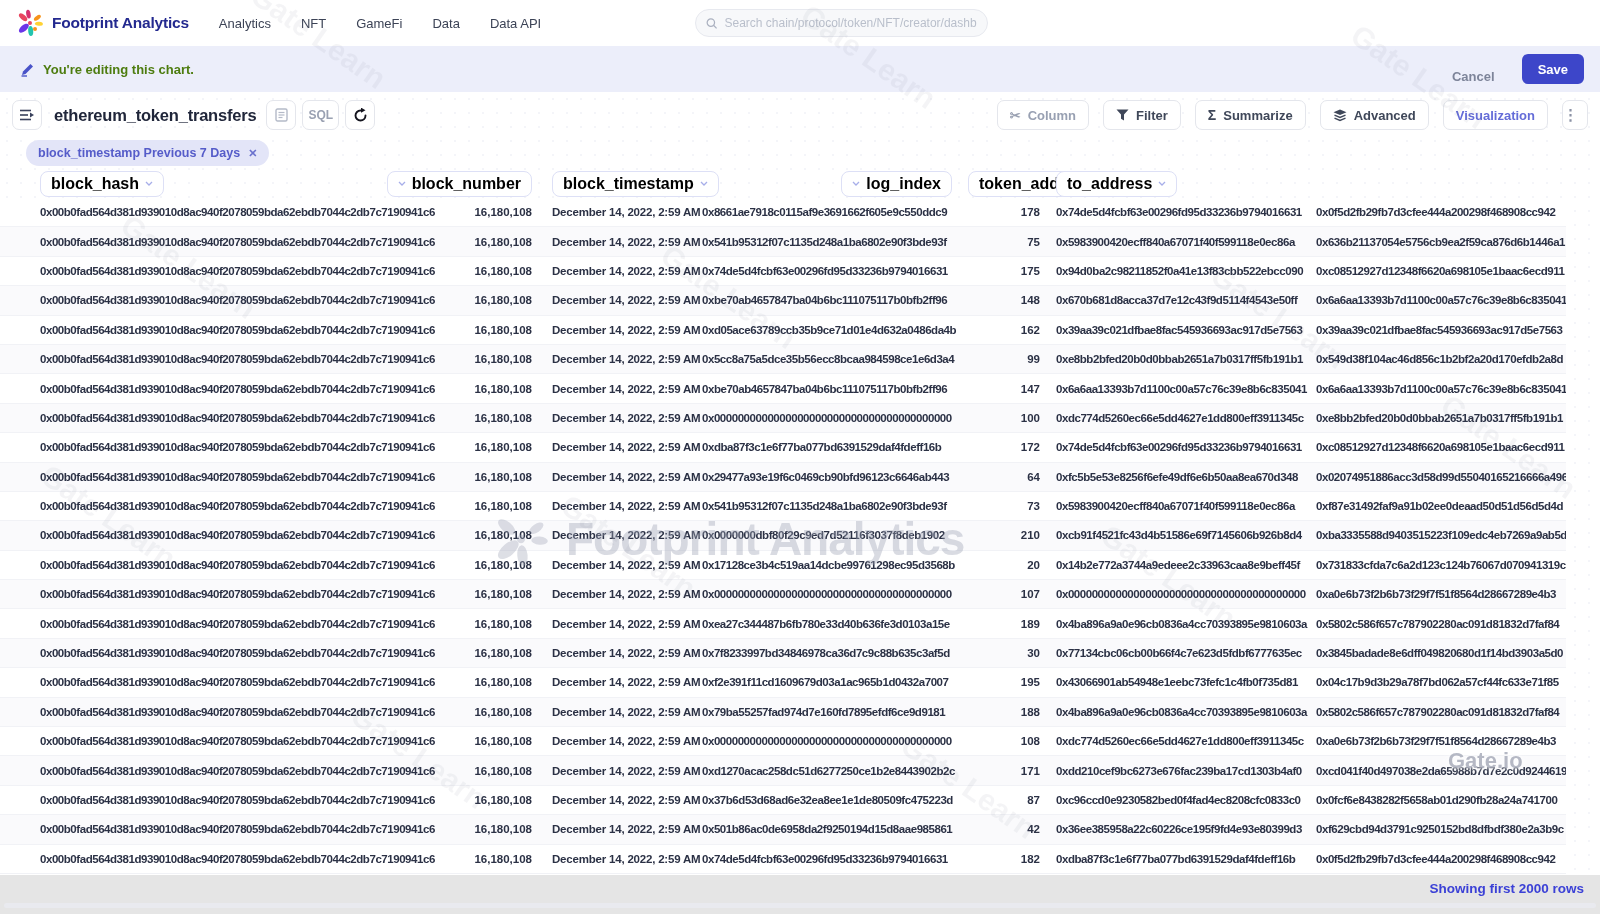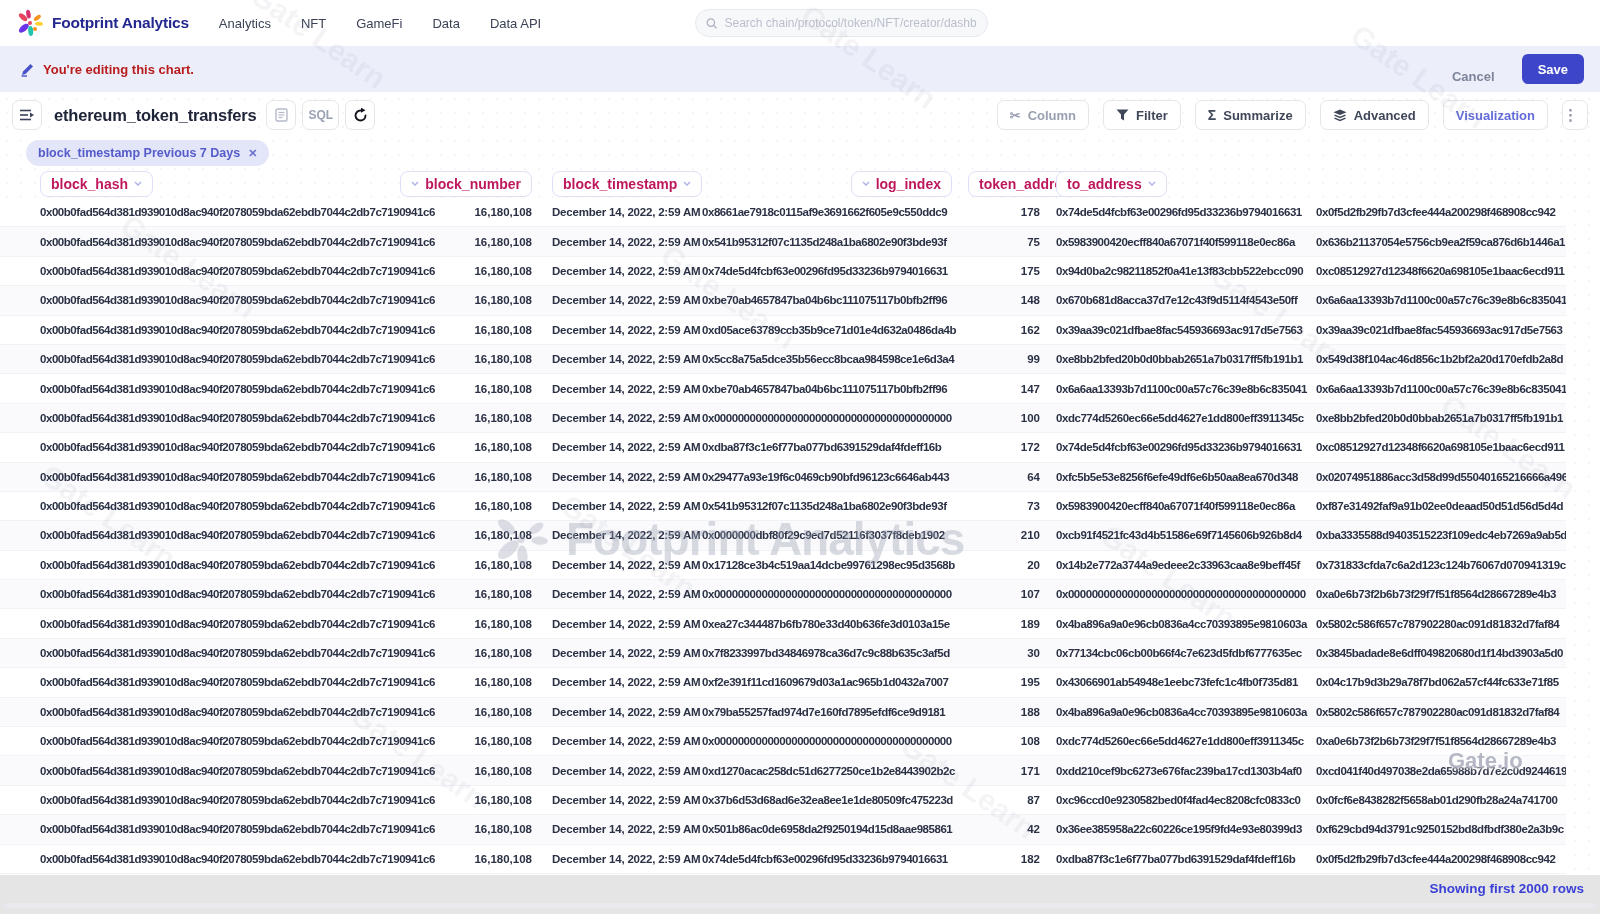--- a/index.html
+++ b/index.html
@@ -21,21 +21,21 @@
   .create-btn { background:#3d46c9; color:#fff; border:none; border-radius:6px; height:30px; padding:0 12px;
     font-size:13px; font-weight:600; display:flex; align-items:center; gap:5px; cursor:pointer; margin-left:8px;
     font-family:"Liberation Sans",sans-serif; }
   .avatar { width:30px; height:30px; border-radius:50%; background:#3d46c9; color:#fff; font-size:12px;
     font-weight:700; display:flex; align-items:center; justify-content:center; cursor:pointer; }
 
   
   .banner { position:absolute; left:0; top:46px; width:1600px; height:46px; background:#eceefa;
     display:flex; align-items:center; z-index:9; }
   .banner-left { display:flex; align-items:center; gap:8px; margin-left:20px; }
-  .banner-msg { font-size:13px; font-weight:700; color:#b91c1c; }
+  .banner-msg { font-size:13px; font-weight:700; color:#4d7c0f; }
   .banner-right { position:absolute; right:16px; display:flex; align-items:flex-end; gap:27px; }
   .cancel-link { font-size:13px; font-weight:600; color:#7d8499; cursor:pointer; }
   .save-btn { background:#3d46c9; color:#fff; border:none; border-radius:6px; height:30px; padding:0 16px;
     font-size:13px; font-weight:700; cursor:pointer; font-family:"Liberation Sans",sans-serif; }
 
   
   .main { position:absolute; left:0; top:92px; width:1600px; height:822px; background:#fff; }
   .main::before { content:""; position:absolute; inset:0;
     background-image:radial-gradient(circle, #e7e9f1 1px, transparent 1px);
     background-size:14px 14px; opacity:.45; }
@@ -61,21 +61,21 @@
     font-size:12.5px; font-weight:700; color:#555cc9; cursor:pointer; }
   .chip .x { font-size:11px; color:#6a71cd; cursor:pointer; }
 
   
   .grid7 { display:grid; grid-template-columns:396px 116px 150px 266px 88px 260px 250px; }
   .header-row { position:absolute; left:40px; top:78px; width:1526px; height:27px; align-items:center; }
   .hcell { display:flex; }
   .hcell.right { justify-content:flex-end; padding-right:20px; }
   .hcell.right5 { justify-content:flex-end; padding-right:16px; }
   .hpill { display:inline-flex; align-items:center; gap:6px; height:26px; padding:0 10px; background:#fff;
-    border:1.5px solid #dde0f6; border-radius:8px; font-size:14px; font-weight:700; color:#be185d; cursor:pointer;
+    border:1.5px solid #dde0f6; border-radius:8px; font-size:16px; font-weight:700; color:#000000; cursor:pointer;
     white-space:nowrap; }
   .tbody { position:absolute; left:0; top:106px; width:1566px; }
   .trow { height:29.4px; align-items:center; padding-left:40px; width:1566px;
     border-bottom:1px solid #f1f2f6; background:#fff; }
   .trow:nth-child(even) { background:#fafafc; }
   .tcell { font-size:11.5px; font-weight:600; color:#2b3145; letter-spacing:-0.45px; white-space:nowrap;
     overflow:hidden; }
   .tcell.c2 { text-align:right; padding-right:20px; letter-spacing:0; }
   .tcell.c3 { letter-spacing:-0.2px; }
   .tcell.c5 { text-align:right; padding-right:16px; letter-spacing:0; }

